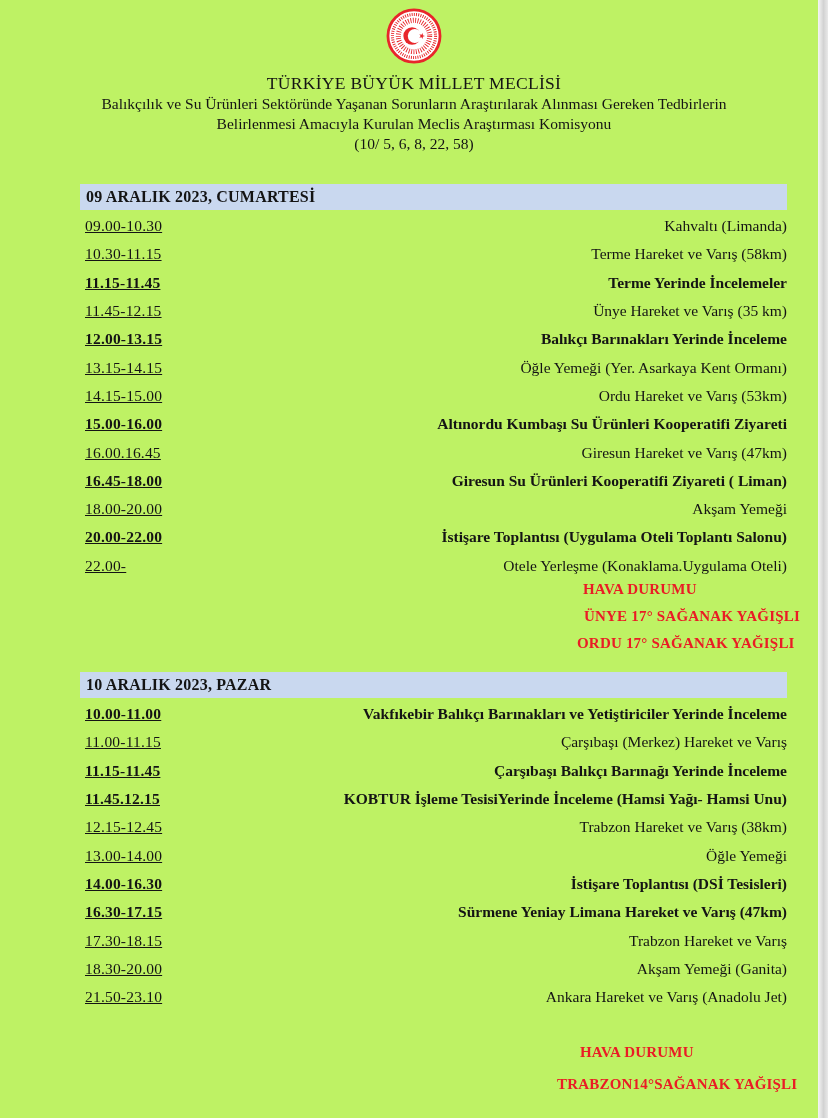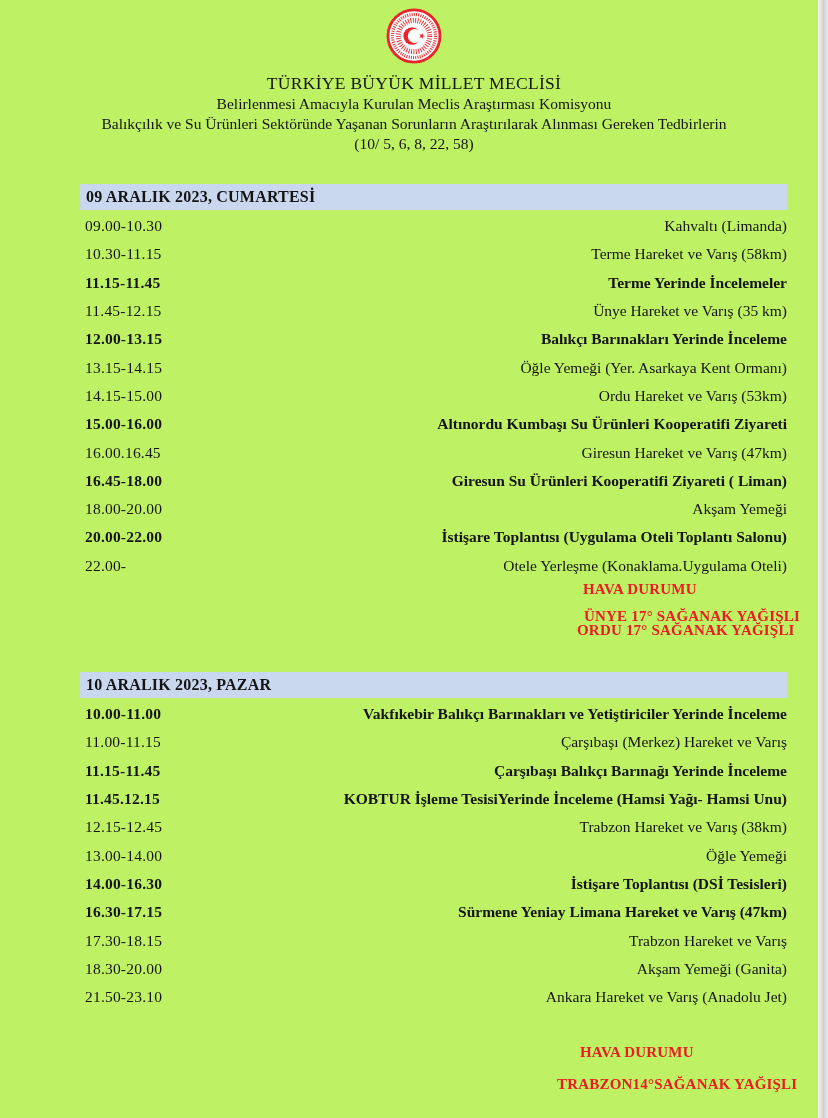--- a/index.html
+++ b/index.html
@@ -29,31 +29,31 @@
   .sub{font-size:15.5px;line-height:20px;}
   .ref{font-size:15.5px;line-height:20px;}
   
   .day-section{position:absolute;left:80px;width:707px;}
   .day-bar{
     height:26px;line-height:26px;background:var(--bar-bg);
     font-weight:bold;font-size:16px;padding-left:6px;letter-spacing:.2px;
   }
   .rows{padding-top:2px;}
   .row{display:flex;height:28.3px;align-items:center;font-size:15.5px;}
-  .row .time{flex:none;width:138px;padding-left:5px;letter-spacing:.2px;}
+  .row .time{flex:none;width:138px;padding-left:5px;letter-spacing:.2px;text-decoration:underline;}
   .row .activity{flex:1;white-space:nowrap;text-align:right;}
   .row.bold{font-weight:bold;}
   
   .weather{
     position:absolute;white-space:nowrap;
     color:var(--red);font-weight:bold;font-size:15px;letter-spacing:.2px;
   }
   .w00{left:583px;top:581px;}
   .w01{left:584px;top:608px;}
-  .w02{left:577px;top:622px;}
+  .w02{left:577px;top:635px;}
   .w10{left:580px;top:1044px;}
   .w11{left:557px;top:1076px;}
 </style>
 </head>
 <body>
 
 <div class="page">
   <div class="edge-strip"></div>
 
   <header class="doc-header">
@@ -61,22 +61,22 @@
       <svg viewBox="0 0 100 100">
         <circle cx="50" cy="50" r="46.5" fill="#ffffff" stroke="#e8262b" stroke-width="5"></circle>
         <circle cx="50" cy="50" r="38.5" fill="none" stroke="#e8262b" stroke-width="5.5" stroke-dasharray="1.7 2.3"></circle>
         <circle cx="50" cy="50" r="28" fill="none" stroke="#e8262b" stroke-width="9" stroke-dasharray="1.6 2.7"></circle>
         <circle cx="46.5" cy="50" r="15.5" fill="#e8262b"></circle>
         <circle cx="51.5" cy="50" r="12.6" fill="#ffffff"></circle>
         <polygon fill="#e8262b" points="69.5,50 65.78,51.29 65.7,55.23 63.32,52.09 59.55,53.23 61.8,50 59.55,46.77 63.32,47.91 65.7,44.77 65.78,48.71"></polygon>
       </svg>
     </div>
     <div class="title">TÜRKİYE BÜYÜK MİLLET MECLİSİ</div>
+    <div class="sub">Balıkçılık ve Su Ürünleri Sektöründe Yaşanan Sorunların Araştırılarak Alınması Gereken Tedbirlerin</div>
     <div class="sub">Belirlenmesi Amacıyla Kurulan Meclis Araştırması Komisyonu</div>
-    <div class="sub">Balıkçılık ve Su Ürünleri Sektöründe Yaşanan Sorunların Araştırılarak Alınması Gereken Tedbirlerin</div>
     <div class="ref">(10/ 5, 6, 8, 22, 58)</div>
   </header>
 
   <section class="day-section" style="top:184px;">
     <div class="day-bar">09 ARALIK 2023, CUMARTESİ</div>
     <div class="rows">
   <div class="row">
     <span class="time">09.00-10.30</span>
     <span class="activity">Kahvaltı (Limanda)</span>
   </div>

